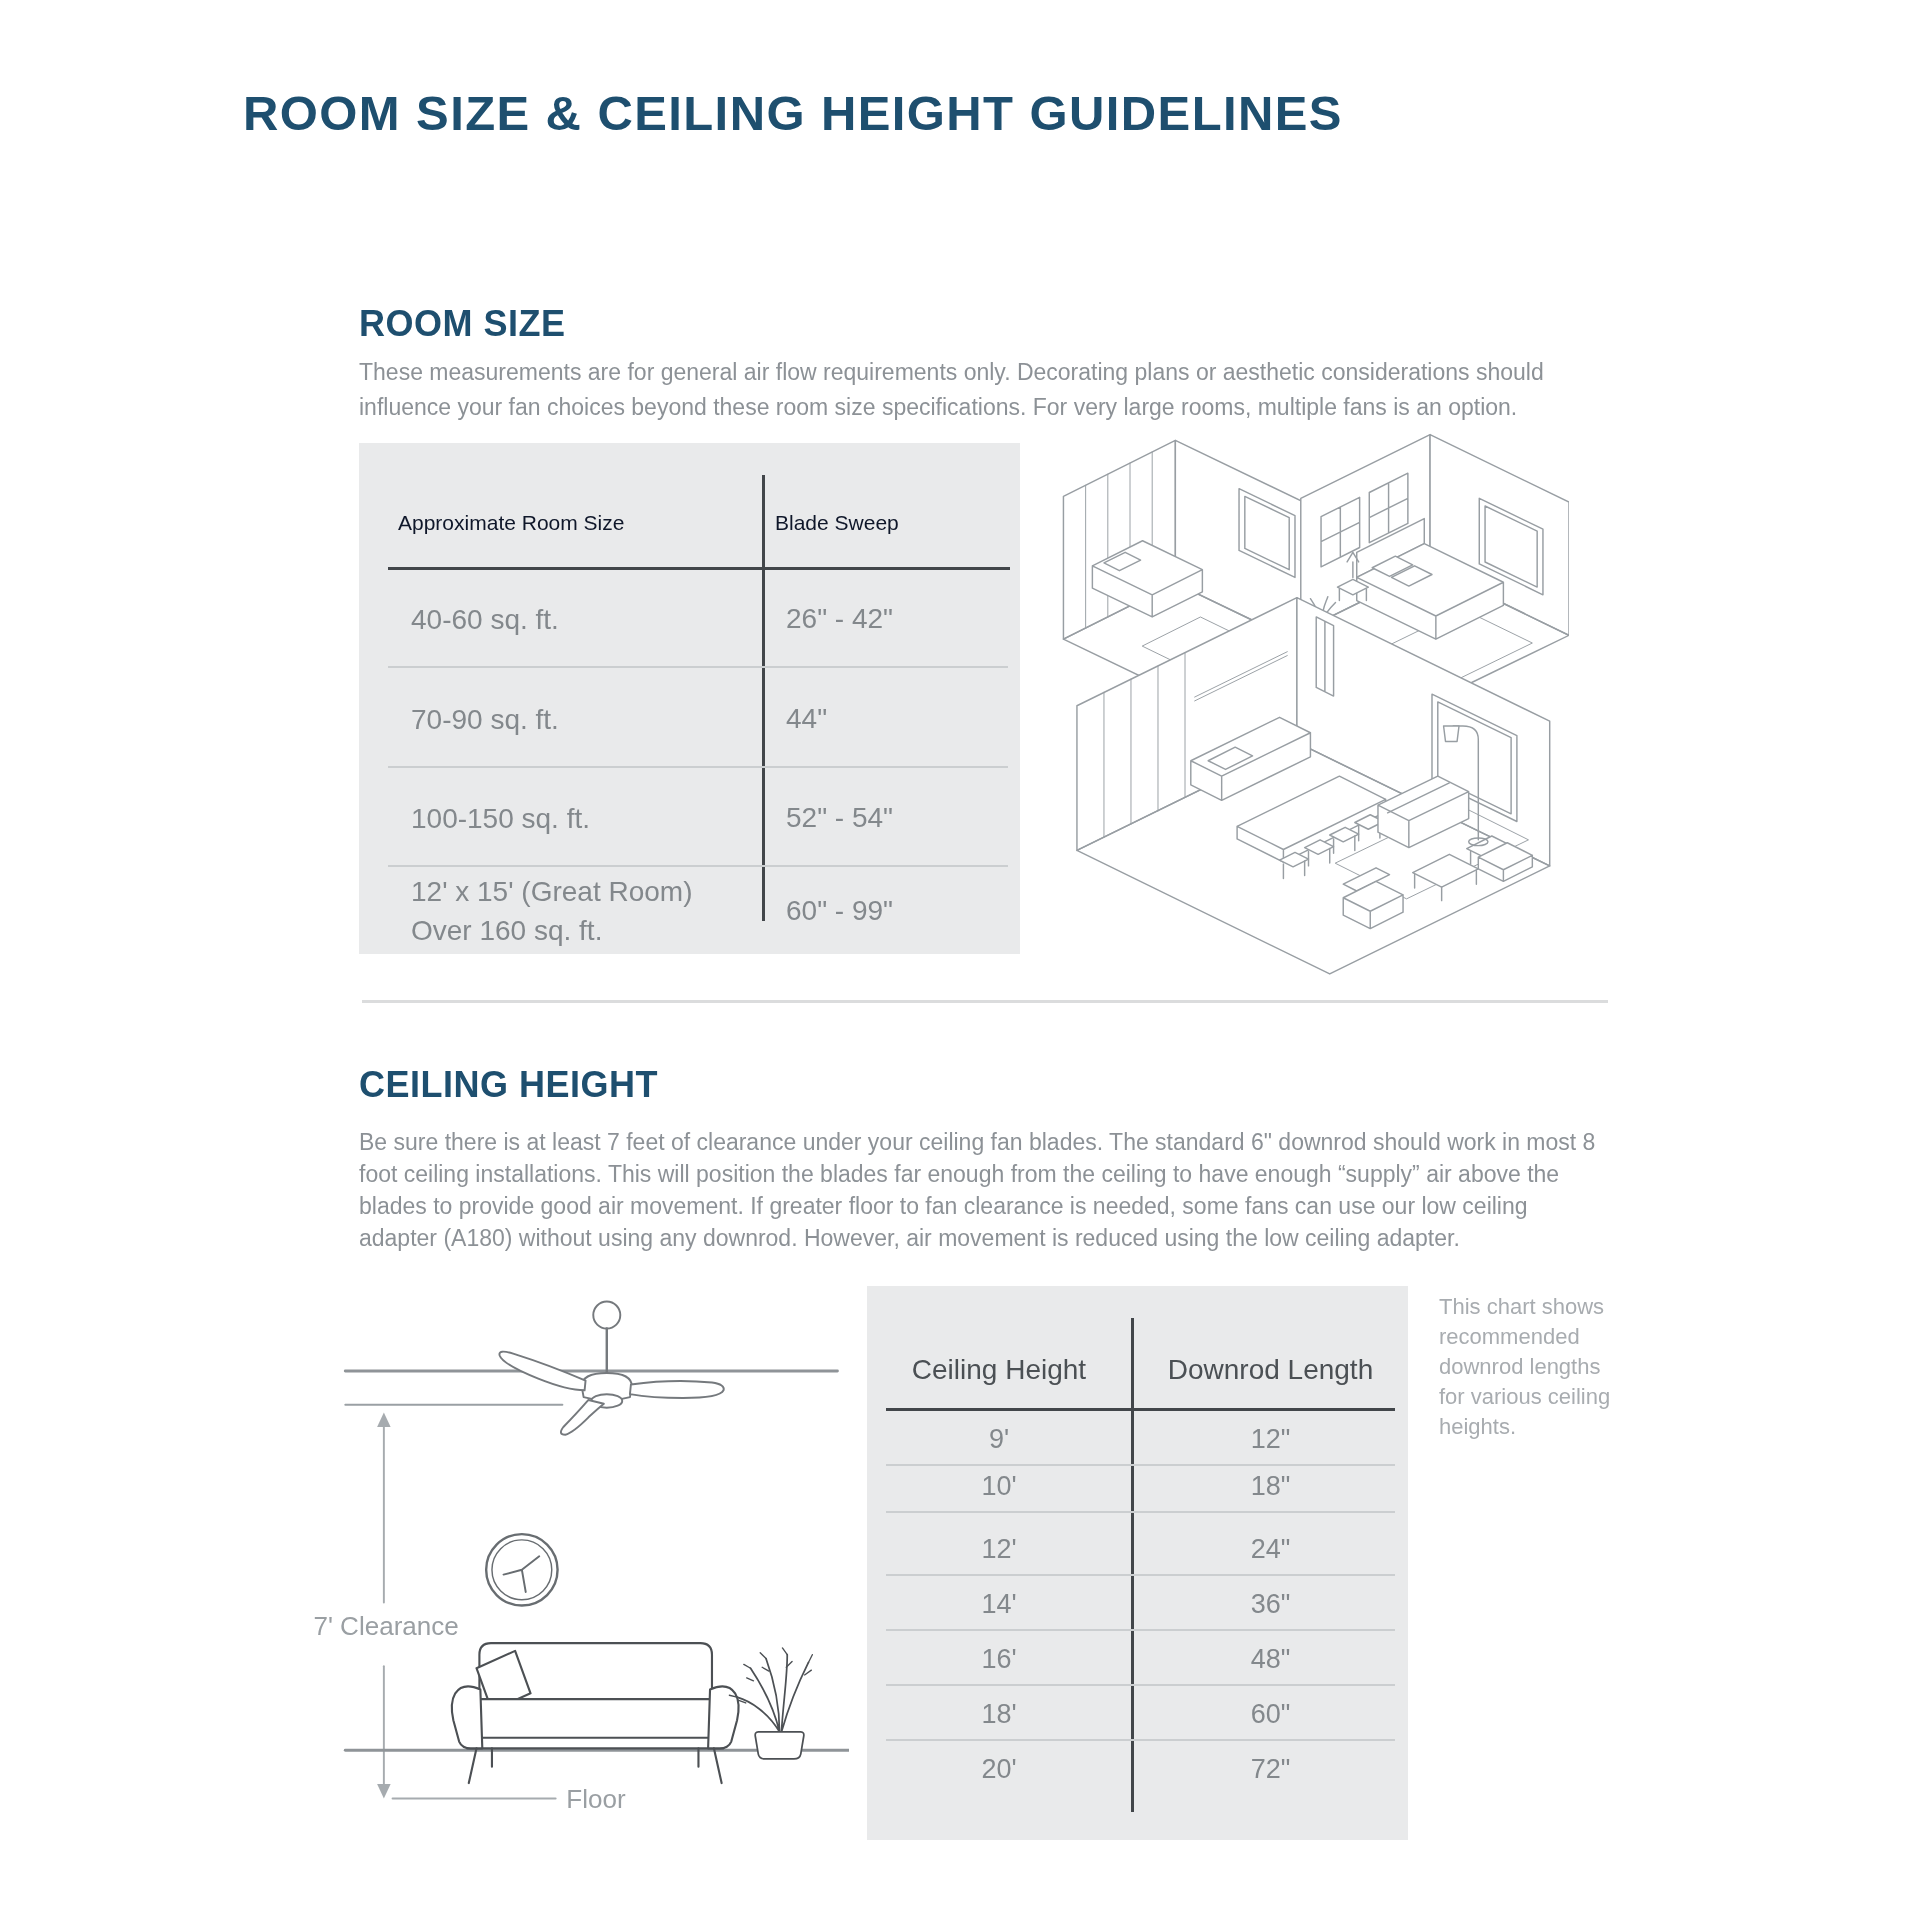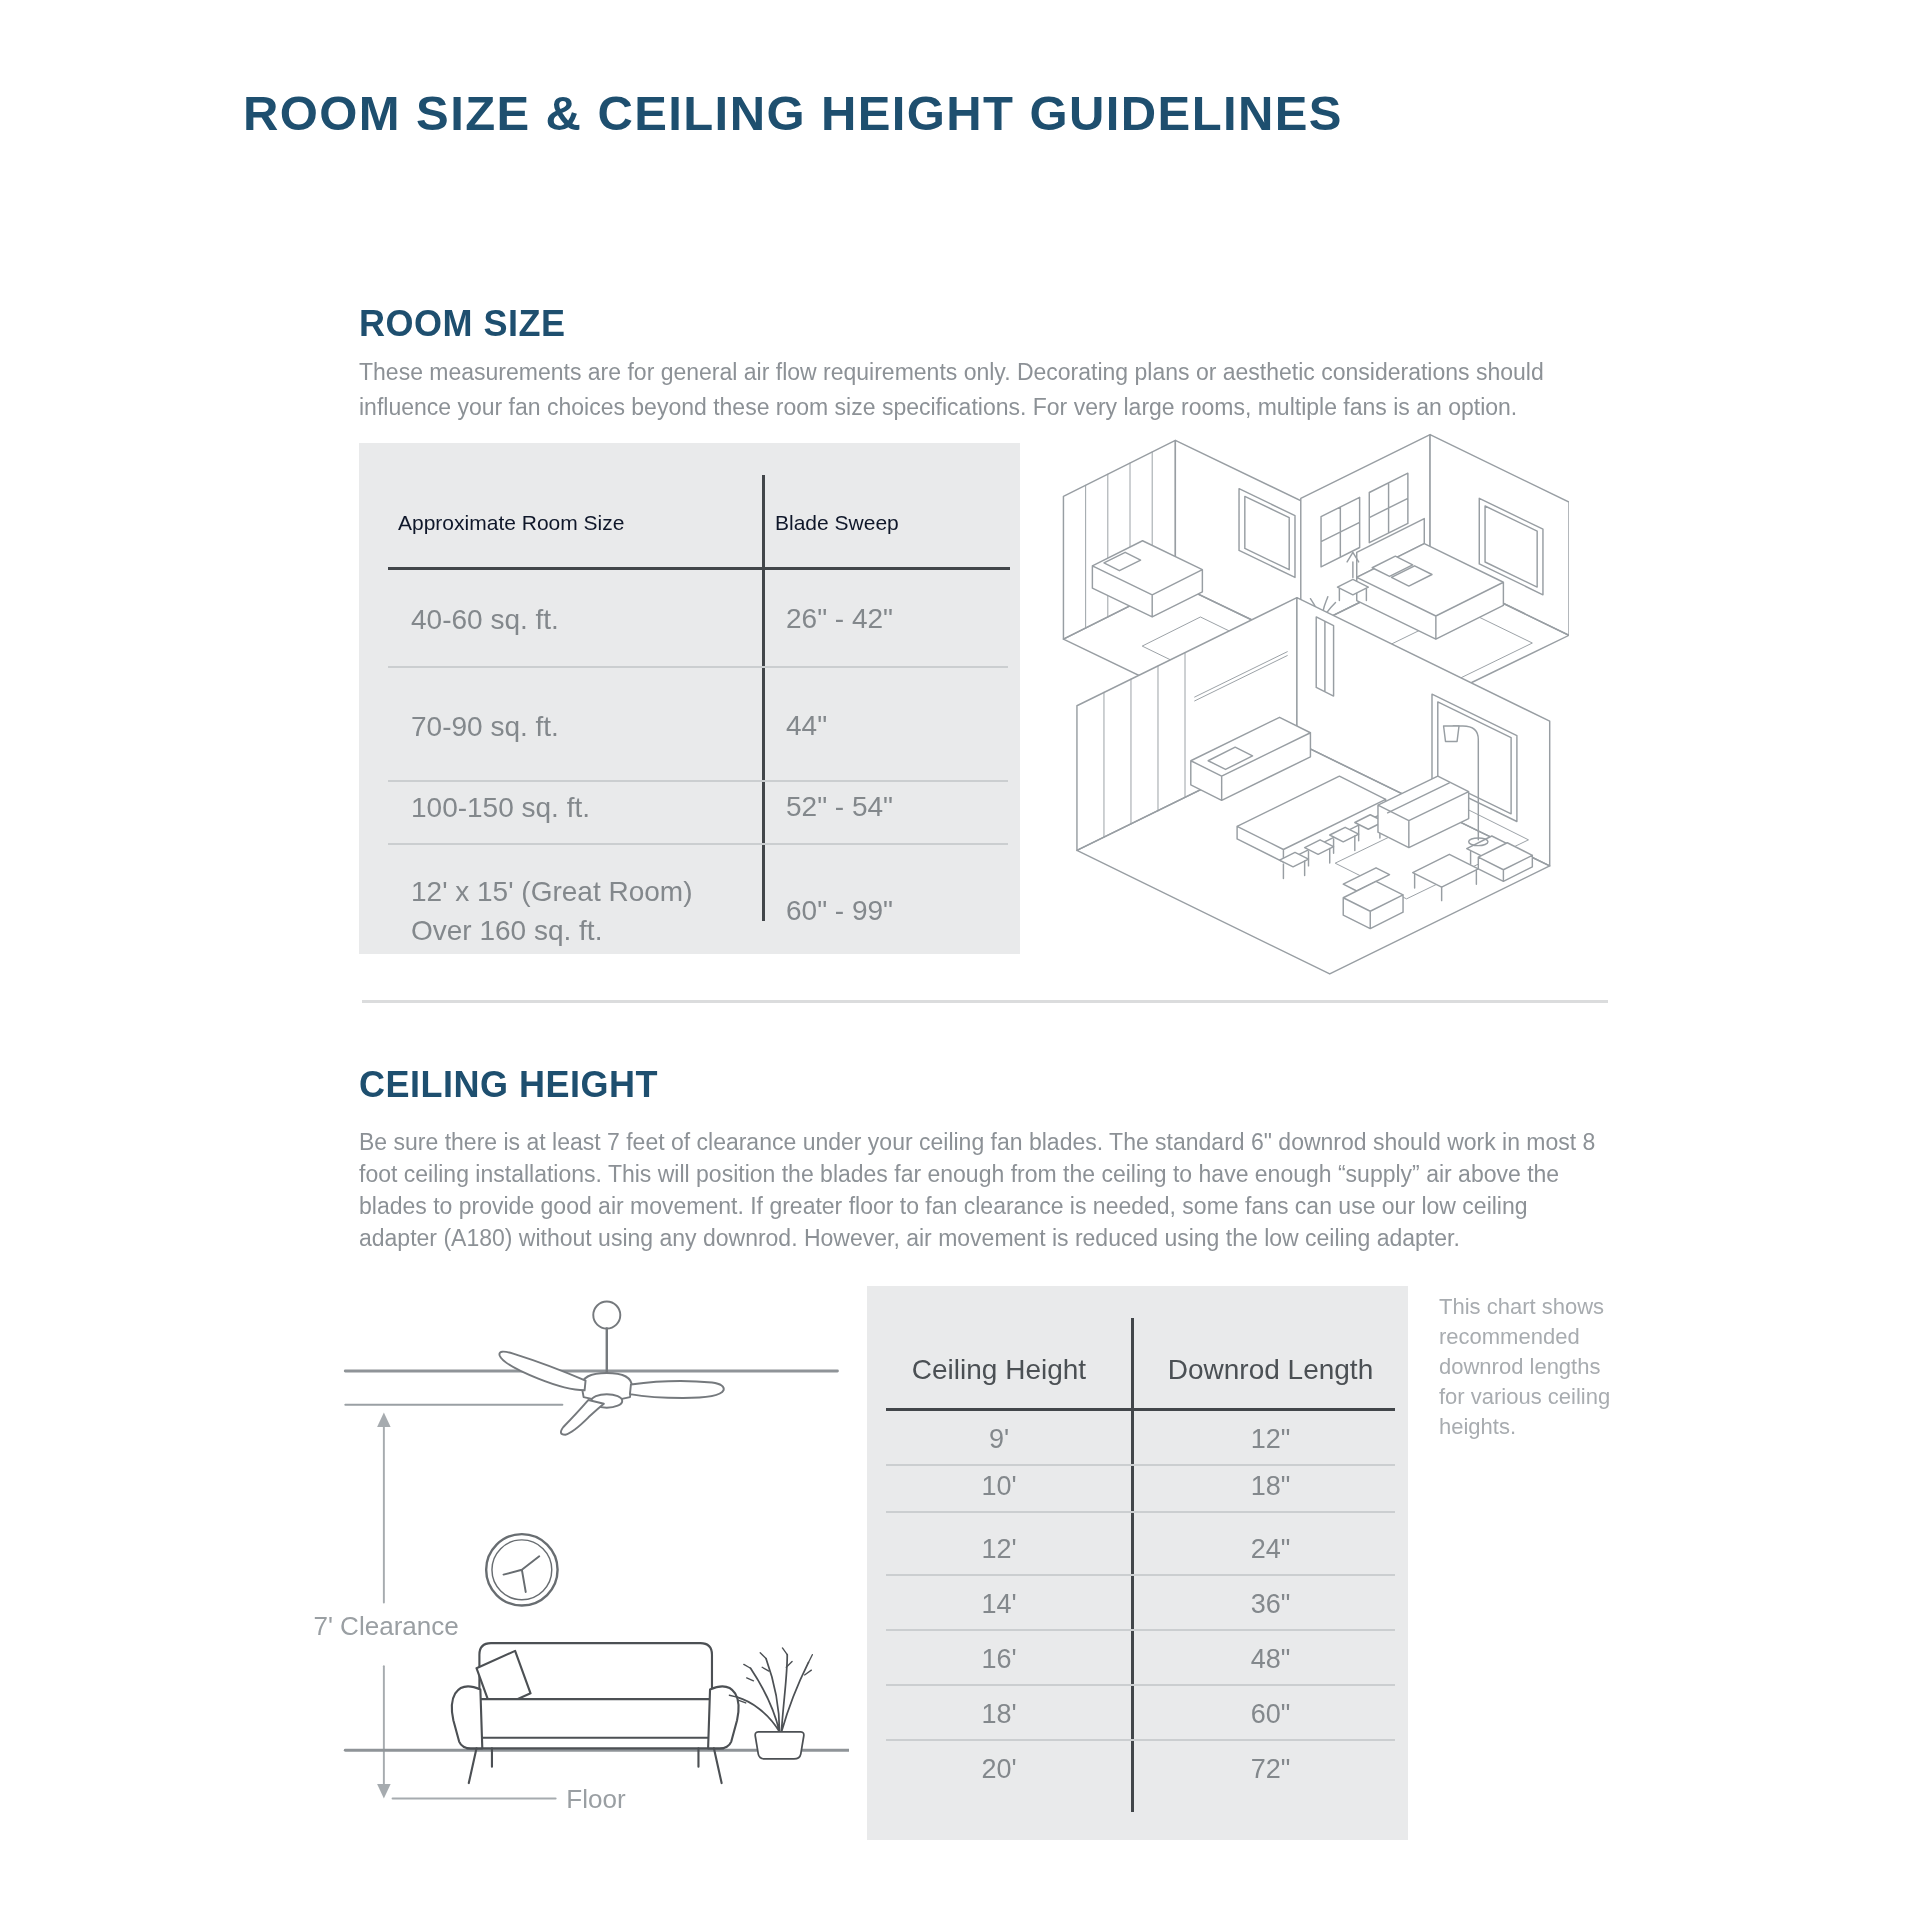--- a/index.html
+++ b/index.html
@@ -19,22 +19,22 @@
   
   .t1{left:359px;top:443px;width:661px;height:511px;background:#E9EAEB;}
   .t1 .vline{position:absolute;left:403px;top:32px;width:2.9px;height:446px;background:#42464A;}
   .t1 .hline{position:absolute;left:29px;right:9.7px;top:124px;height:2.9px;background:#42464A;}
   .t1 .hcell{position:absolute;top:68px;font-size:21px;color:#0f172a;}
   .t1 .hc1{left:39px;} .t1 .hc2{left:416px;}
   .t1 .row{position:absolute;left:0;right:0;}
   .t1 .sep{position:absolute;left:29px;right:11.6px;bottom:0;height:1.9px;background:#CBCED0;}
   .t1 .c1{position:absolute;left:52px;top:50%;transform:translateY(-50%);font-size:28px;color:#83888C;line-height:39px;}
   .t1 .c2{position:absolute;left:427px;top:50%;transform:translateY(-50%);font-size:28px;color:#83888C;}
-  .t1 .r1{top:126px;height:99px;} .t1 .r2{top:226px;height:113px;text-align:center;}
-  .t1 .r3{top:325px;height:77px;} .t1 .r4{top:425px;height:86px;border-radius:13px;}
+  .t1 .r1{top:126px;height:99px;} .t1 .r2{top:226px;height:99px;text-align:center;}
+  .t1 .r3{top:325px;height:99px;} .t1 .r4{top:425px;height:86px;border-radius:13px;}
 
   
   .t2{left:867px;top:1286px;width:541px;height:554px;background:#E9EAEB;}
   .t2 .vline{position:absolute;left:264px;top:32px;width:2.9px;height:494px;background:#42464A;}
   .t2 .hline{position:absolute;left:19.3px;right:13.5px;top:122px;height:2.9px;background:#42464A;}
   .t2 .hcell{position:absolute;top:68px;font-size:28px;color:#4B5054;text-align:center;}
   .t2 .hc1{left:0;width:264px;} .t2 .hc2{left:266px;right:0;}
   .t2 .row{position:absolute;left:0;right:0;height:55px;}
   .t2 .sep{position:absolute;left:19.3px;right:13.5px;bottom:0;height:1.9px;background:#CBCED0;}
   .t2 .c1{position:absolute;left:0;width:264px;top:50%;transform:translateY(-50%);

